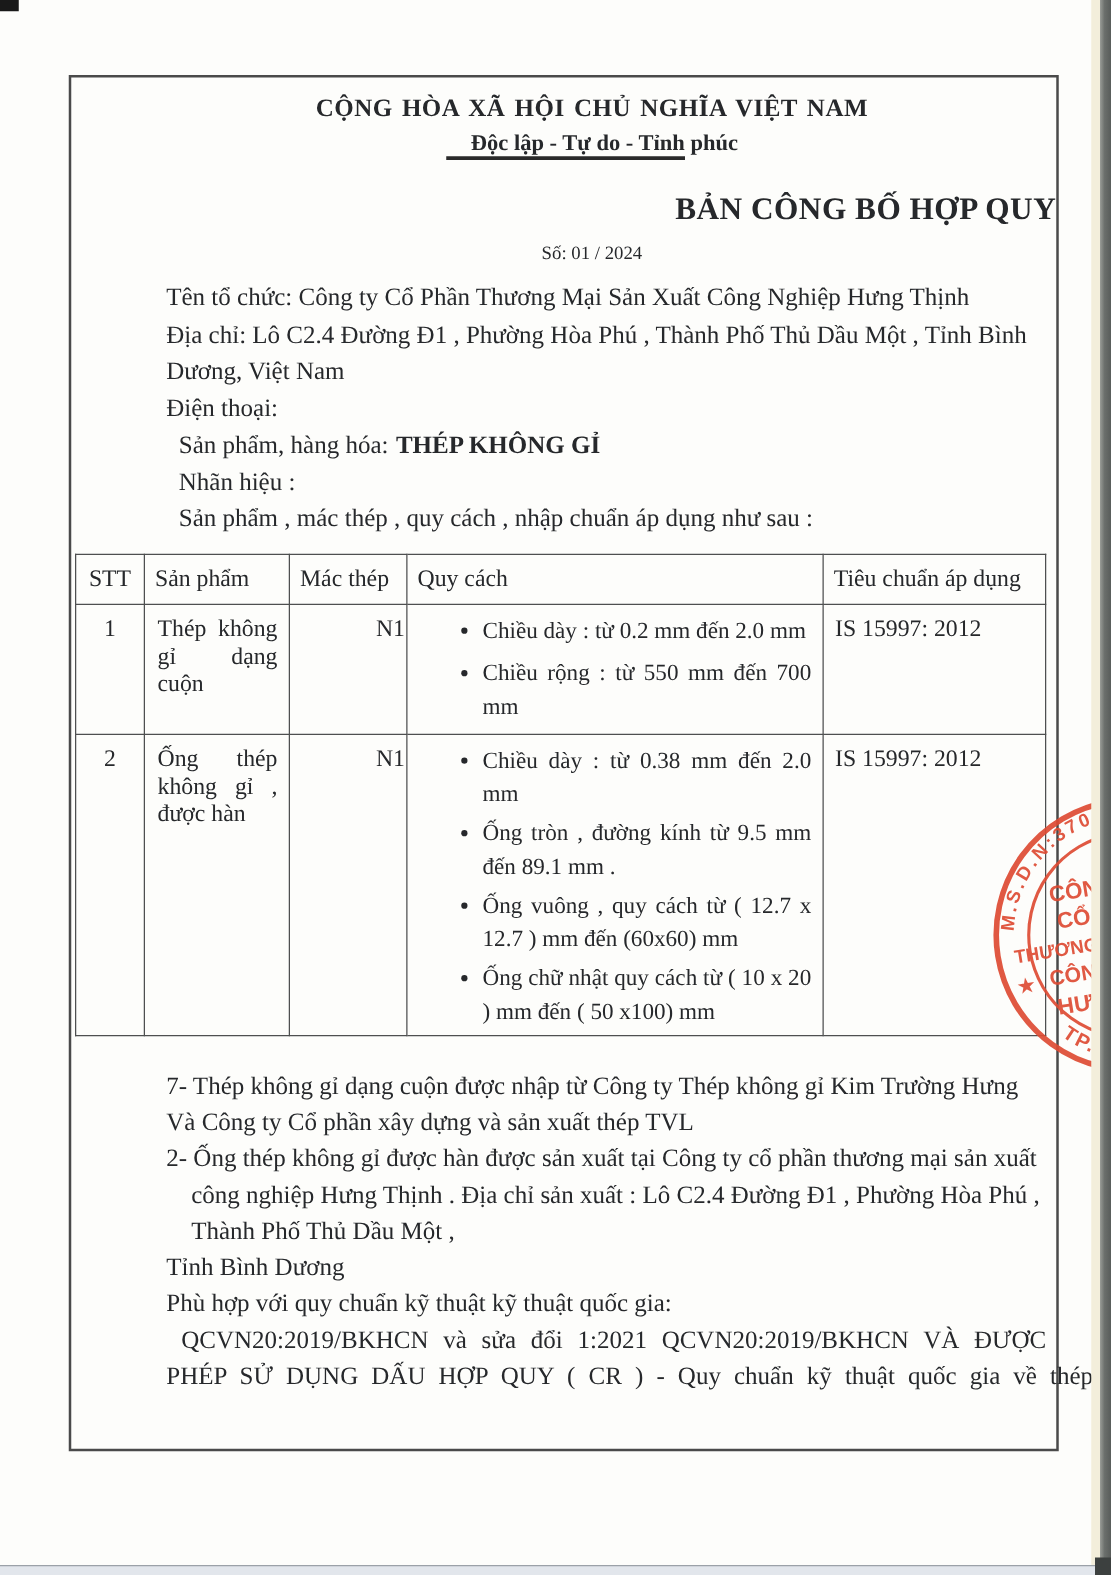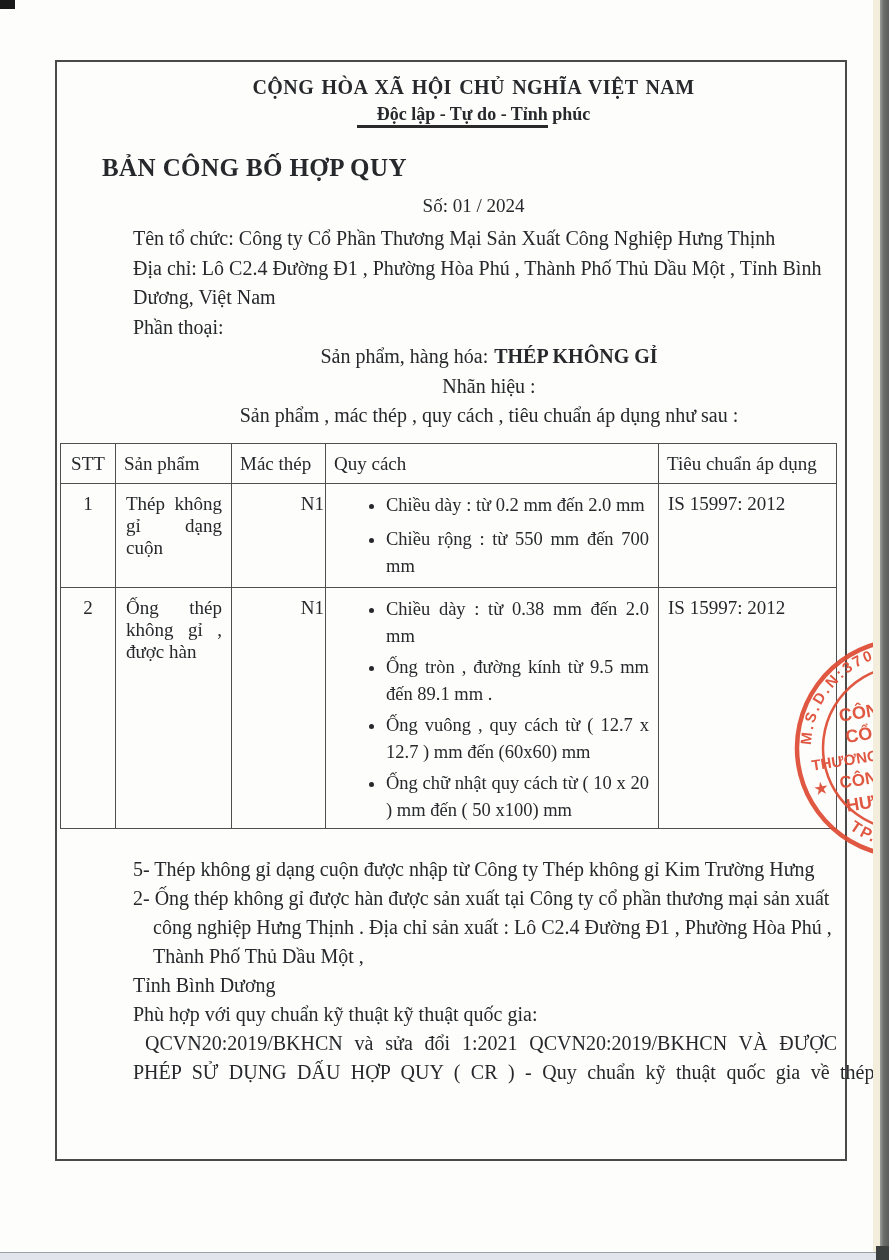--- a/index.html
+++ b/index.html
@@ -21,27 +21,27 @@
   .page-box{
     position:absolute;left:55px;top:60px;width:788px;height:1097px;
     border:2px solid #4a4a4a; z-index:2;
   }
   .abs{position:absolute;left:0;right:0;padding-left:45px;}
 
   
   .republic{top:14px;text-align:center;font-size:20px;font-weight:bold;letter-spacing:.4px;word-spacing:2px;}
   .motto{top:42px;text-align:center;font-size:18px;font-weight:bold;}
   .motto .u{border-bottom:3px solid #2a2a2a;padding-left:20px;padding-bottom:1px;}
-  .doc-title{top:92px;text-align:left;font-size:25px;font-weight:bold;letter-spacing:.4px;}
-  .doc-number{top:133px;text-align:center;font-size:19px;}
+  .doc-title{top:92px;text-align:right;font-size:25px;font-weight:bold;letter-spacing:.4px;}
+  .doc-number{top:133px;text-align:center;font-size:15px;}
 
   
   .info{top:162px;left:31px;right:10px;font-size:20px;line-height:29.5px;}
   .info p{margin:0;}
-  .indent{padding-left:10px;text-align:center;}
+  .indent{padding-left:10px;}
   .b{font-weight:bold;}
   .lbl{margin-right:6px;}
 
   
   table.spec{position:absolute;top:381px;left:3px;border-collapse:collapse;table-layout:fixed;font-size:19px;border-radius:24px;}
   table.spec th,table.spec td{border:1.6px solid #4e4f50;}
   table.spec th{font-weight:normal;text-align:left;padding:4px 8px;vertical-align:middle;}
   table.spec th.c{text-align:center;padding:4px 2px;}
   thead tr{height:40px;}
   tbody tr.r1{height:104px;}
@@ -106,24 +106,24 @@
     <div class="abs motto">
       <span class="u">Độc lập - Tự do - Tỉnh</span><span>&nbsp;</span><span>phúc</span>
     </div>
 
     <div class="abs doc-title">BẢN CÔNG BỐ HỢP QUY</div>
     <div class="abs doc-number">Số: 01 / 2024</div>
 
     <div class="abs info">
       <p>Tên tổ chức: Công ty Cổ Phần Thương Mại Sản Xuất Công Nghiệp Hưng Thịnh</p>
       <p>Địa chỉ: Lô C2.4 Đường Đ1 , Phường Hòa Phú , Thành Phố Thủ Dầu Một , Tỉnh Bình Dương, Việt Nam</p>
-      <p>Phần thoại:</p>
+      <p>Điện thoại:</p>
       <p class="indent"><span class="lbl">Sản phẩm, hàng hóa:</span><span class="b">THÉP KHÔNG GỈ</span></p>
       <p class="indent">Nhãn hiệu :</p>
-      <p class="indent">Sản phẩm , mác thép , quy cách , tiêu chuẩn áp dụng như sau :</p>
+      <p class="indent">Sản phẩm , mác thép , quy cách , nhập chuẩn áp dụng như sau :</p>
     </div>
 
     <table class="spec">
       <colgroup>
         <col style="width:55px">
           <col style="width:116px">
           <col style="width:94px">
           <col style="width:333px">
           <col style="width:178px">
       </colgroup>
@@ -160,21 +160,22 @@
               <li>Ống vuông , quy cách từ ( 12.7 x 12.7 ) mm đến (60x60) mm</li>
               <li>Ống chữ nhật quy cách từ ( 10 x 20 ) mm đến ( 50 x100) mm</li>
             </ul>
           </td>
           <td class="tc">IS 15997: 2012</td>
         </tr>
       </tbody>
     </table>
 
     <div class="abs notes">
-      <div>5-  Thép không gỉ dạng cuộn được nhập từ Công ty Thép không gỉ Kim Trường Hưng</div>
+      <div>7-  Thép không gỉ dạng cuộn được nhập từ Công ty Thép không gỉ Kim Trường Hưng</div>
+      <div>Và Công ty Cổ phần xây dựng và sản xuất thép TVL</div>
       <div class="hang">2-  Ống thép không gỉ được hàn được sản xuất tại Công ty cổ phần thương mại sản xuất công nghiệp Hưng Thịnh . Địa chỉ sản xuất : Lô C2.4 Đường Đ1 , Phường Hòa Phú , Thành Phố Thủ Dầu Một ,</div>
       <div>Tỉnh Bình Dương</div>
       <div>Phù hợp với quy chuẩn kỹ thuật kỹ thuật quốc gia:</div>
       <div class="justify-last conf1">QCVN20:2019/BKHCN và sửa đổi 1:2021 QCVN20:2019/BKHCN VÀ ĐƯỢC</div>
       <div class="justify-last conf2">PHÉP SỬ DỤNG DẤU HỢP QUY ( CR ) -  Quy chuẩn kỹ thuật quốc gia về thép không gỉ</div>
     </div>
 
   </div>
 
   <div class="corner-mark"></div>

